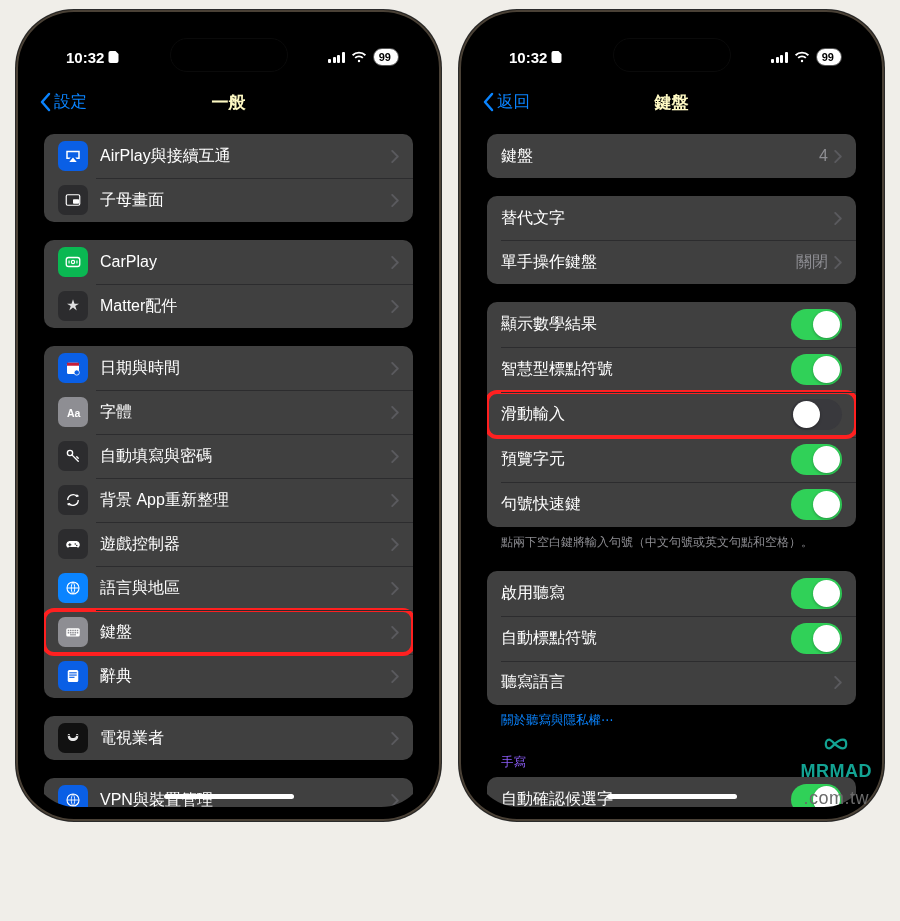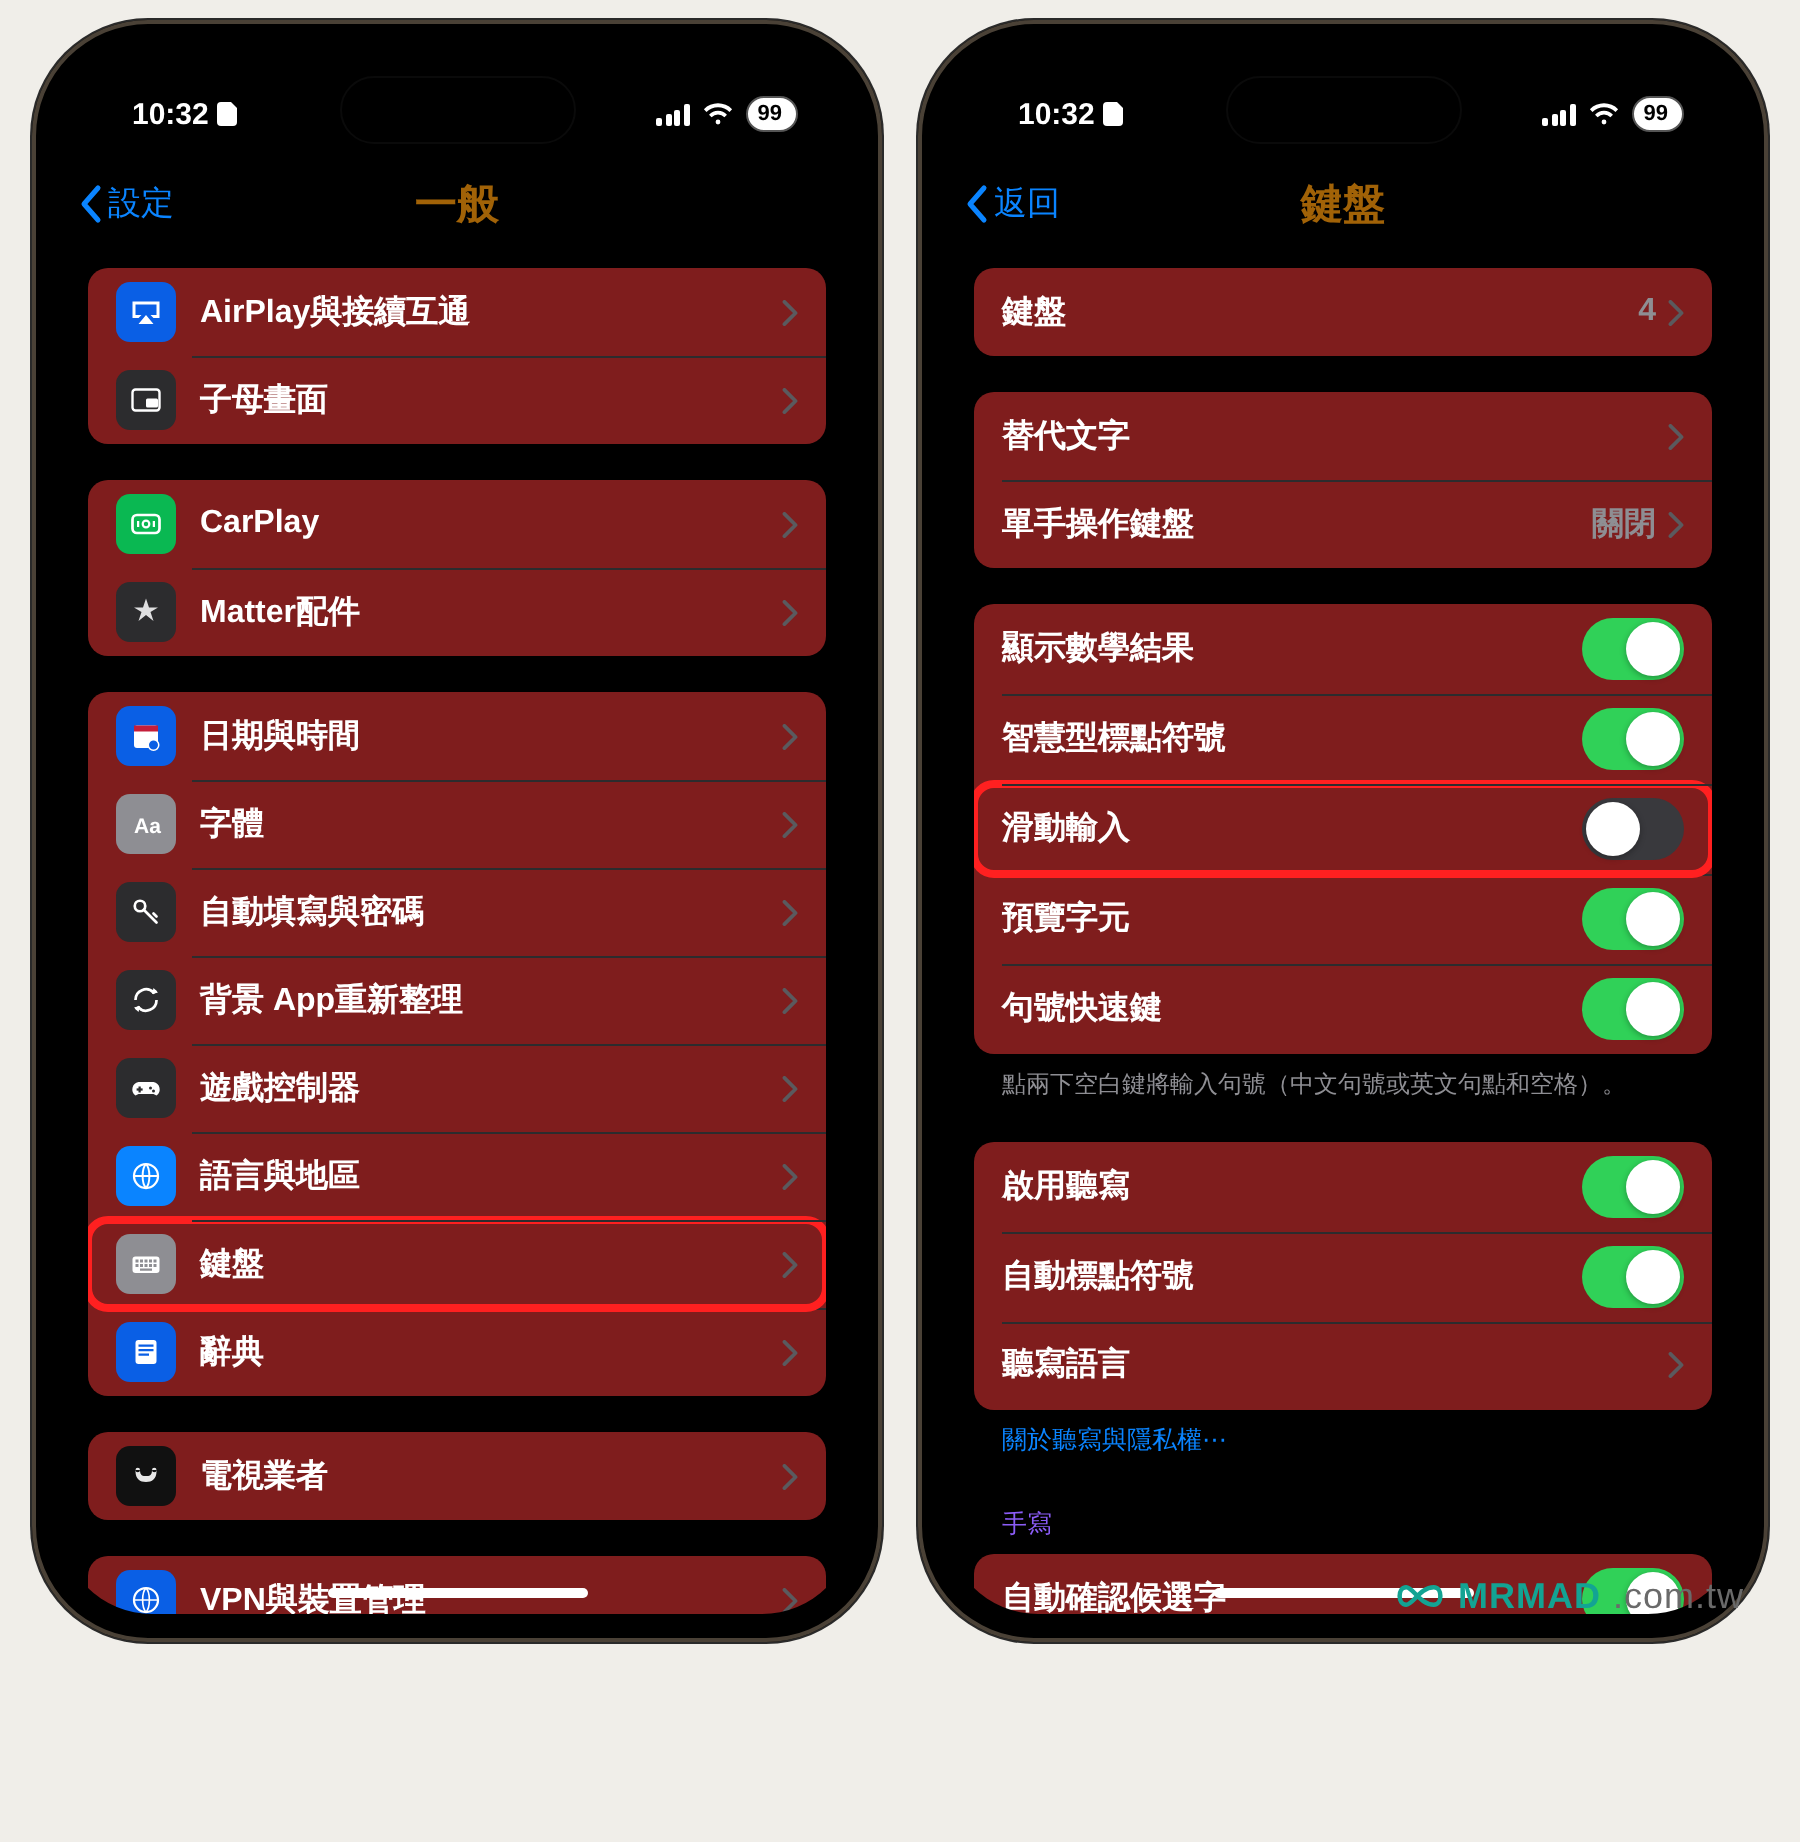--- a/index.html
+++ b/index.html
@@ -84,36 +84,35 @@
       position: absolute;
       left: 8px;
       display: flex;
       align-items: center;
       color: #0a84ff;
       font-size: 16.5px;
       gap: 2px;
       text-align: center;
     }
     .nav-back svg { width: 14px; height: 20px; fill: #0a84ff; }
-    .nav-title { color: #a16207; font-size: 21px; font-weight: 600; }
+    .nav-title { color: #fef9c3; font-size: 17px; font-weight: 600; }
 
     .content {
       flex: 1;
       overflow-y: auto;
       padding: 4px 14px 20px;
     }
     .content::-webkit-scrollbar { width: 2px; }
     .content::-webkit-scrollbar-thumb { background: #3a3a3a; border-radius: 2px; }
 
     .group {
-      background: #7f1d1d;
+      background: #404040;
       border-radius: 10px;
       overflow: hidden;
       margin-top: 18px;
-      font-weight: bold;
     }
     .group:first-child { margin-top: 6px; }
     .row {
       display: flex;
       align-items: center;
       min-height: 44px;
       padding: 7px 14px 7px 14px;
       color: #fff;
       font-size: 16px;
       position: relative;
@@ -188,20 +187,21 @@
       right: 28px;
       bottom: 22px;
       display: flex;
       align-items: center;
       gap: 6px;
       color: #13a393;
       font-weight: 700;
       font-size: 18px;
       letter-spacing: .5px;
       z-index: 200;
+      flex-direction: column;
     }
     .watermark .tw { color: #6a6a6a; font-weight: 500; }
     .watermark svg { width: 26px; height: 22px; fill: #18b7a3; }
 
     
     .bg-blue{background:#0a5fe5}.bg-dark{background:#2c2c2e}.bg-green{background:#0ab852}
     .bg-grey{background:#8e8e93}.bg-black{background:#111}.bg-globe{background:#0a84ff}
     .bg-book{background:#0a5fe5}.bg-key{background:#2c2c2e}
   </style>
 </head>

